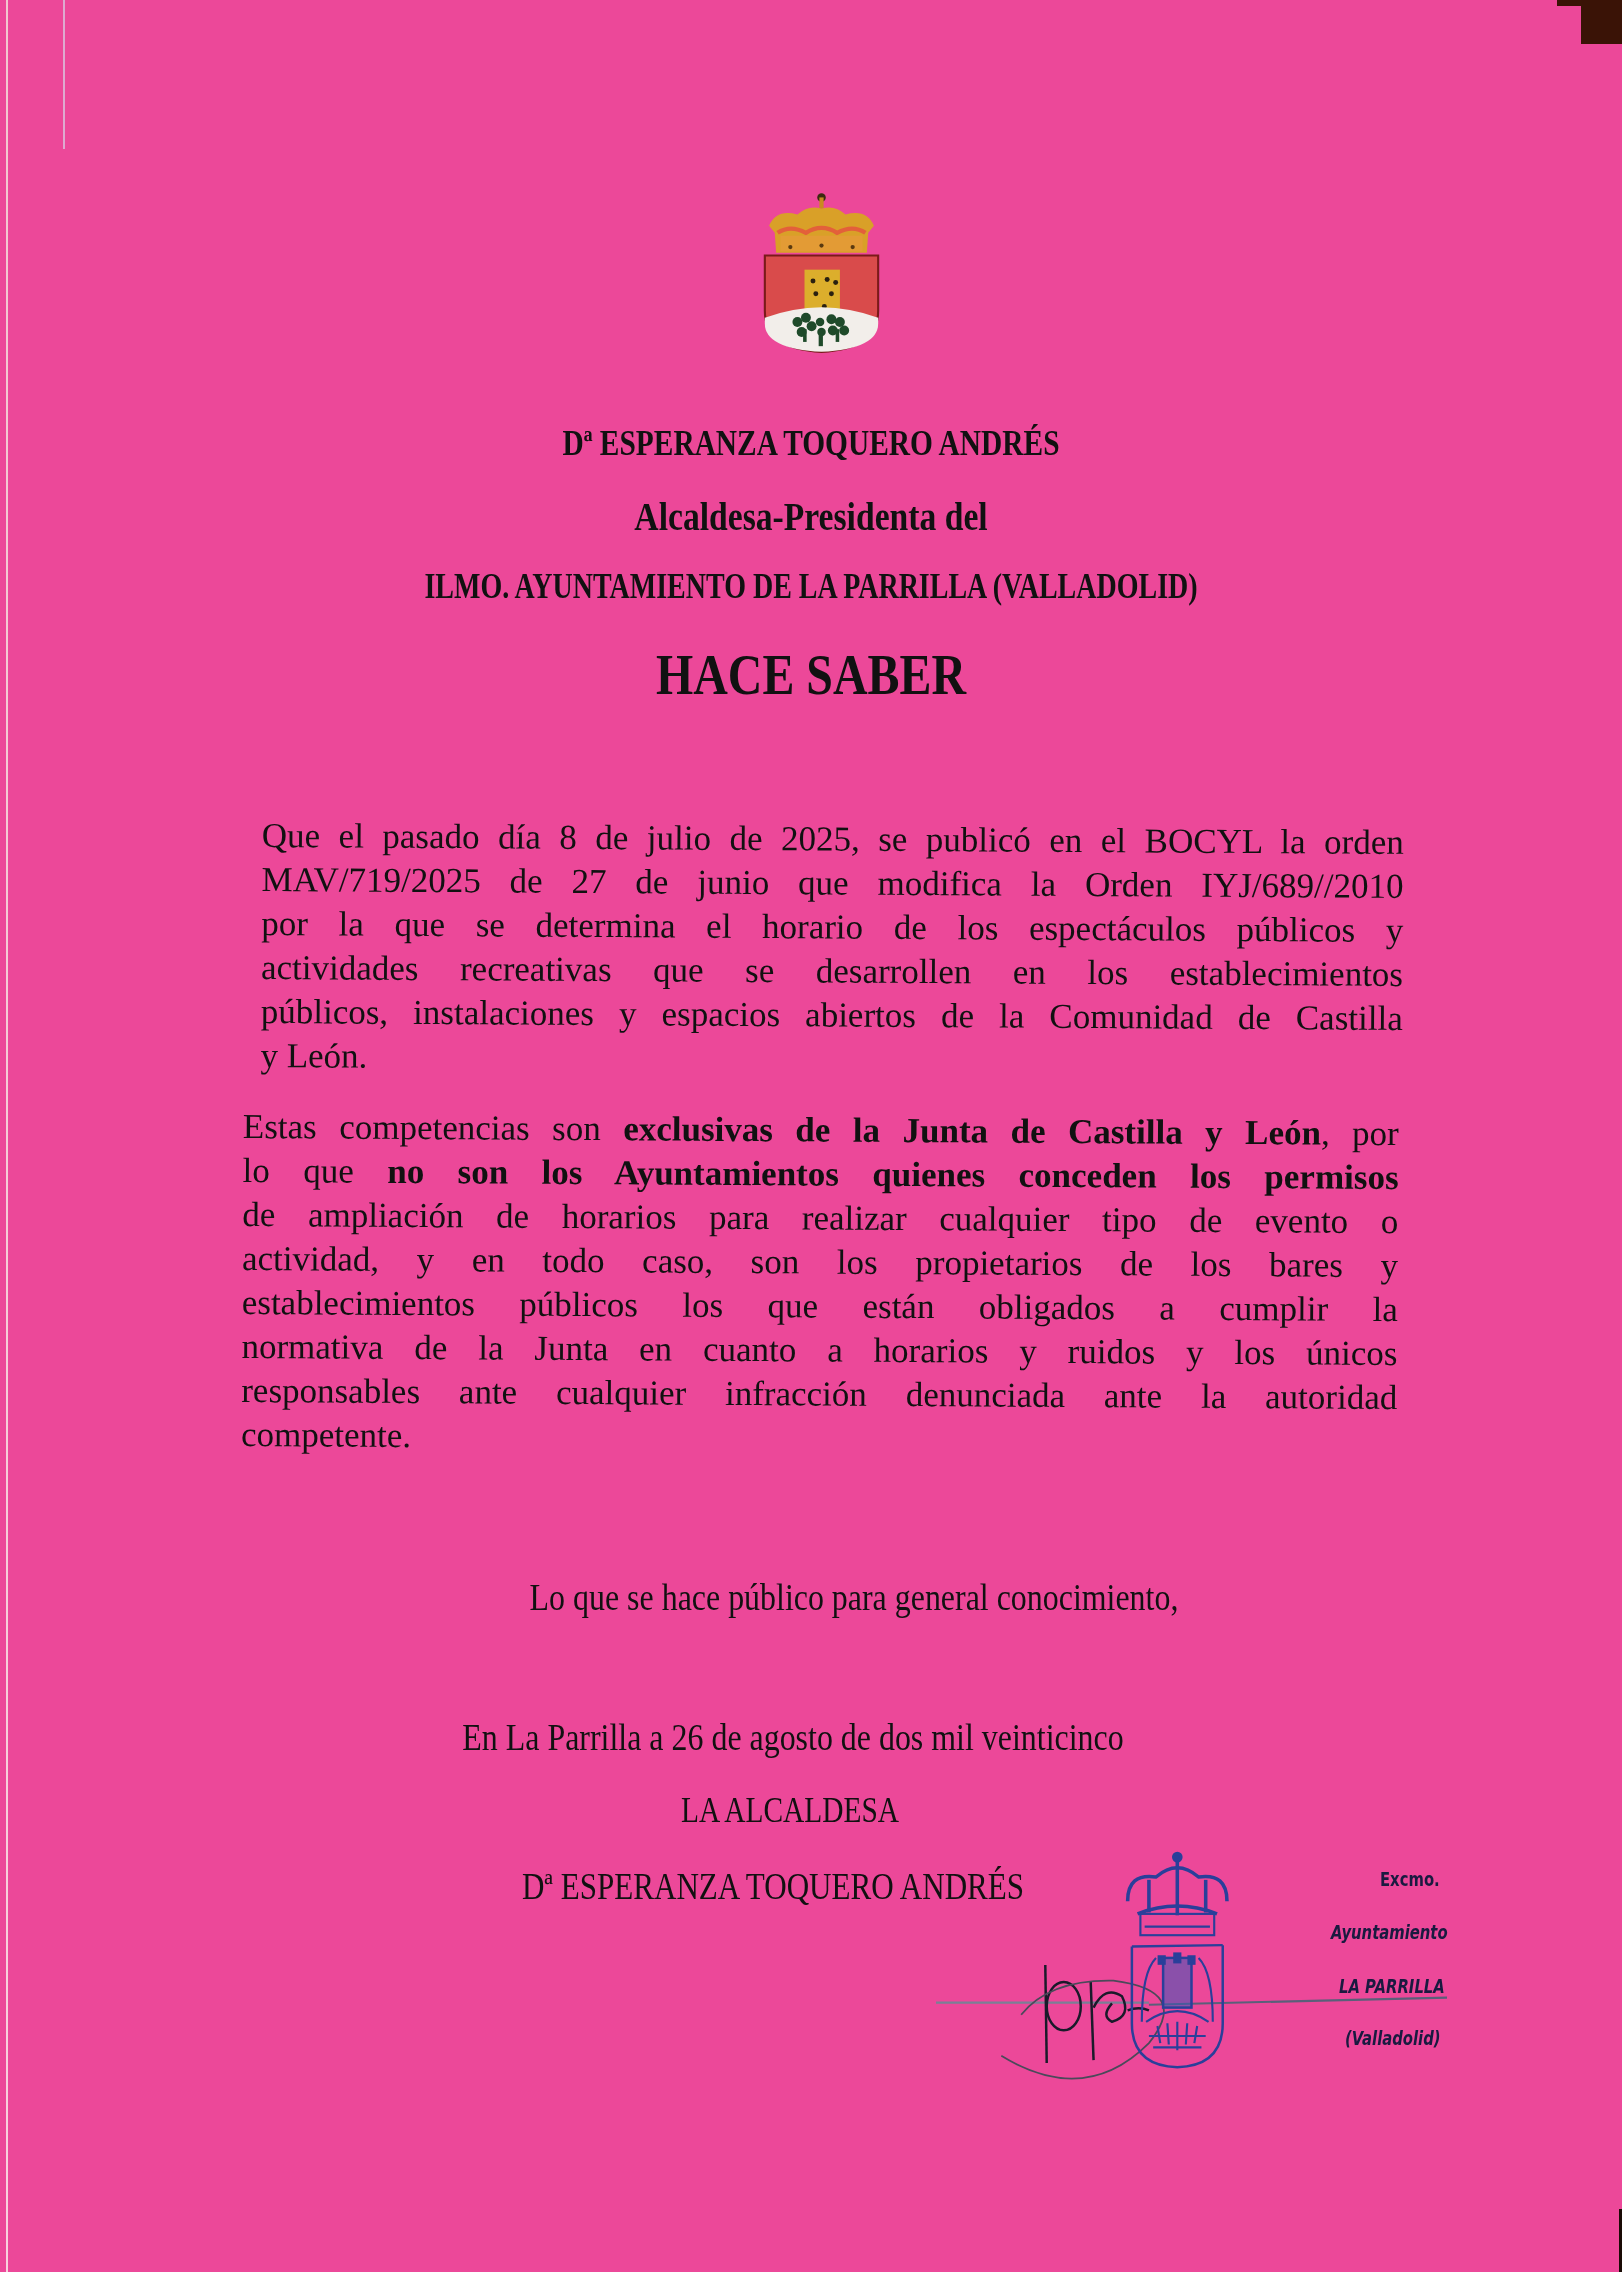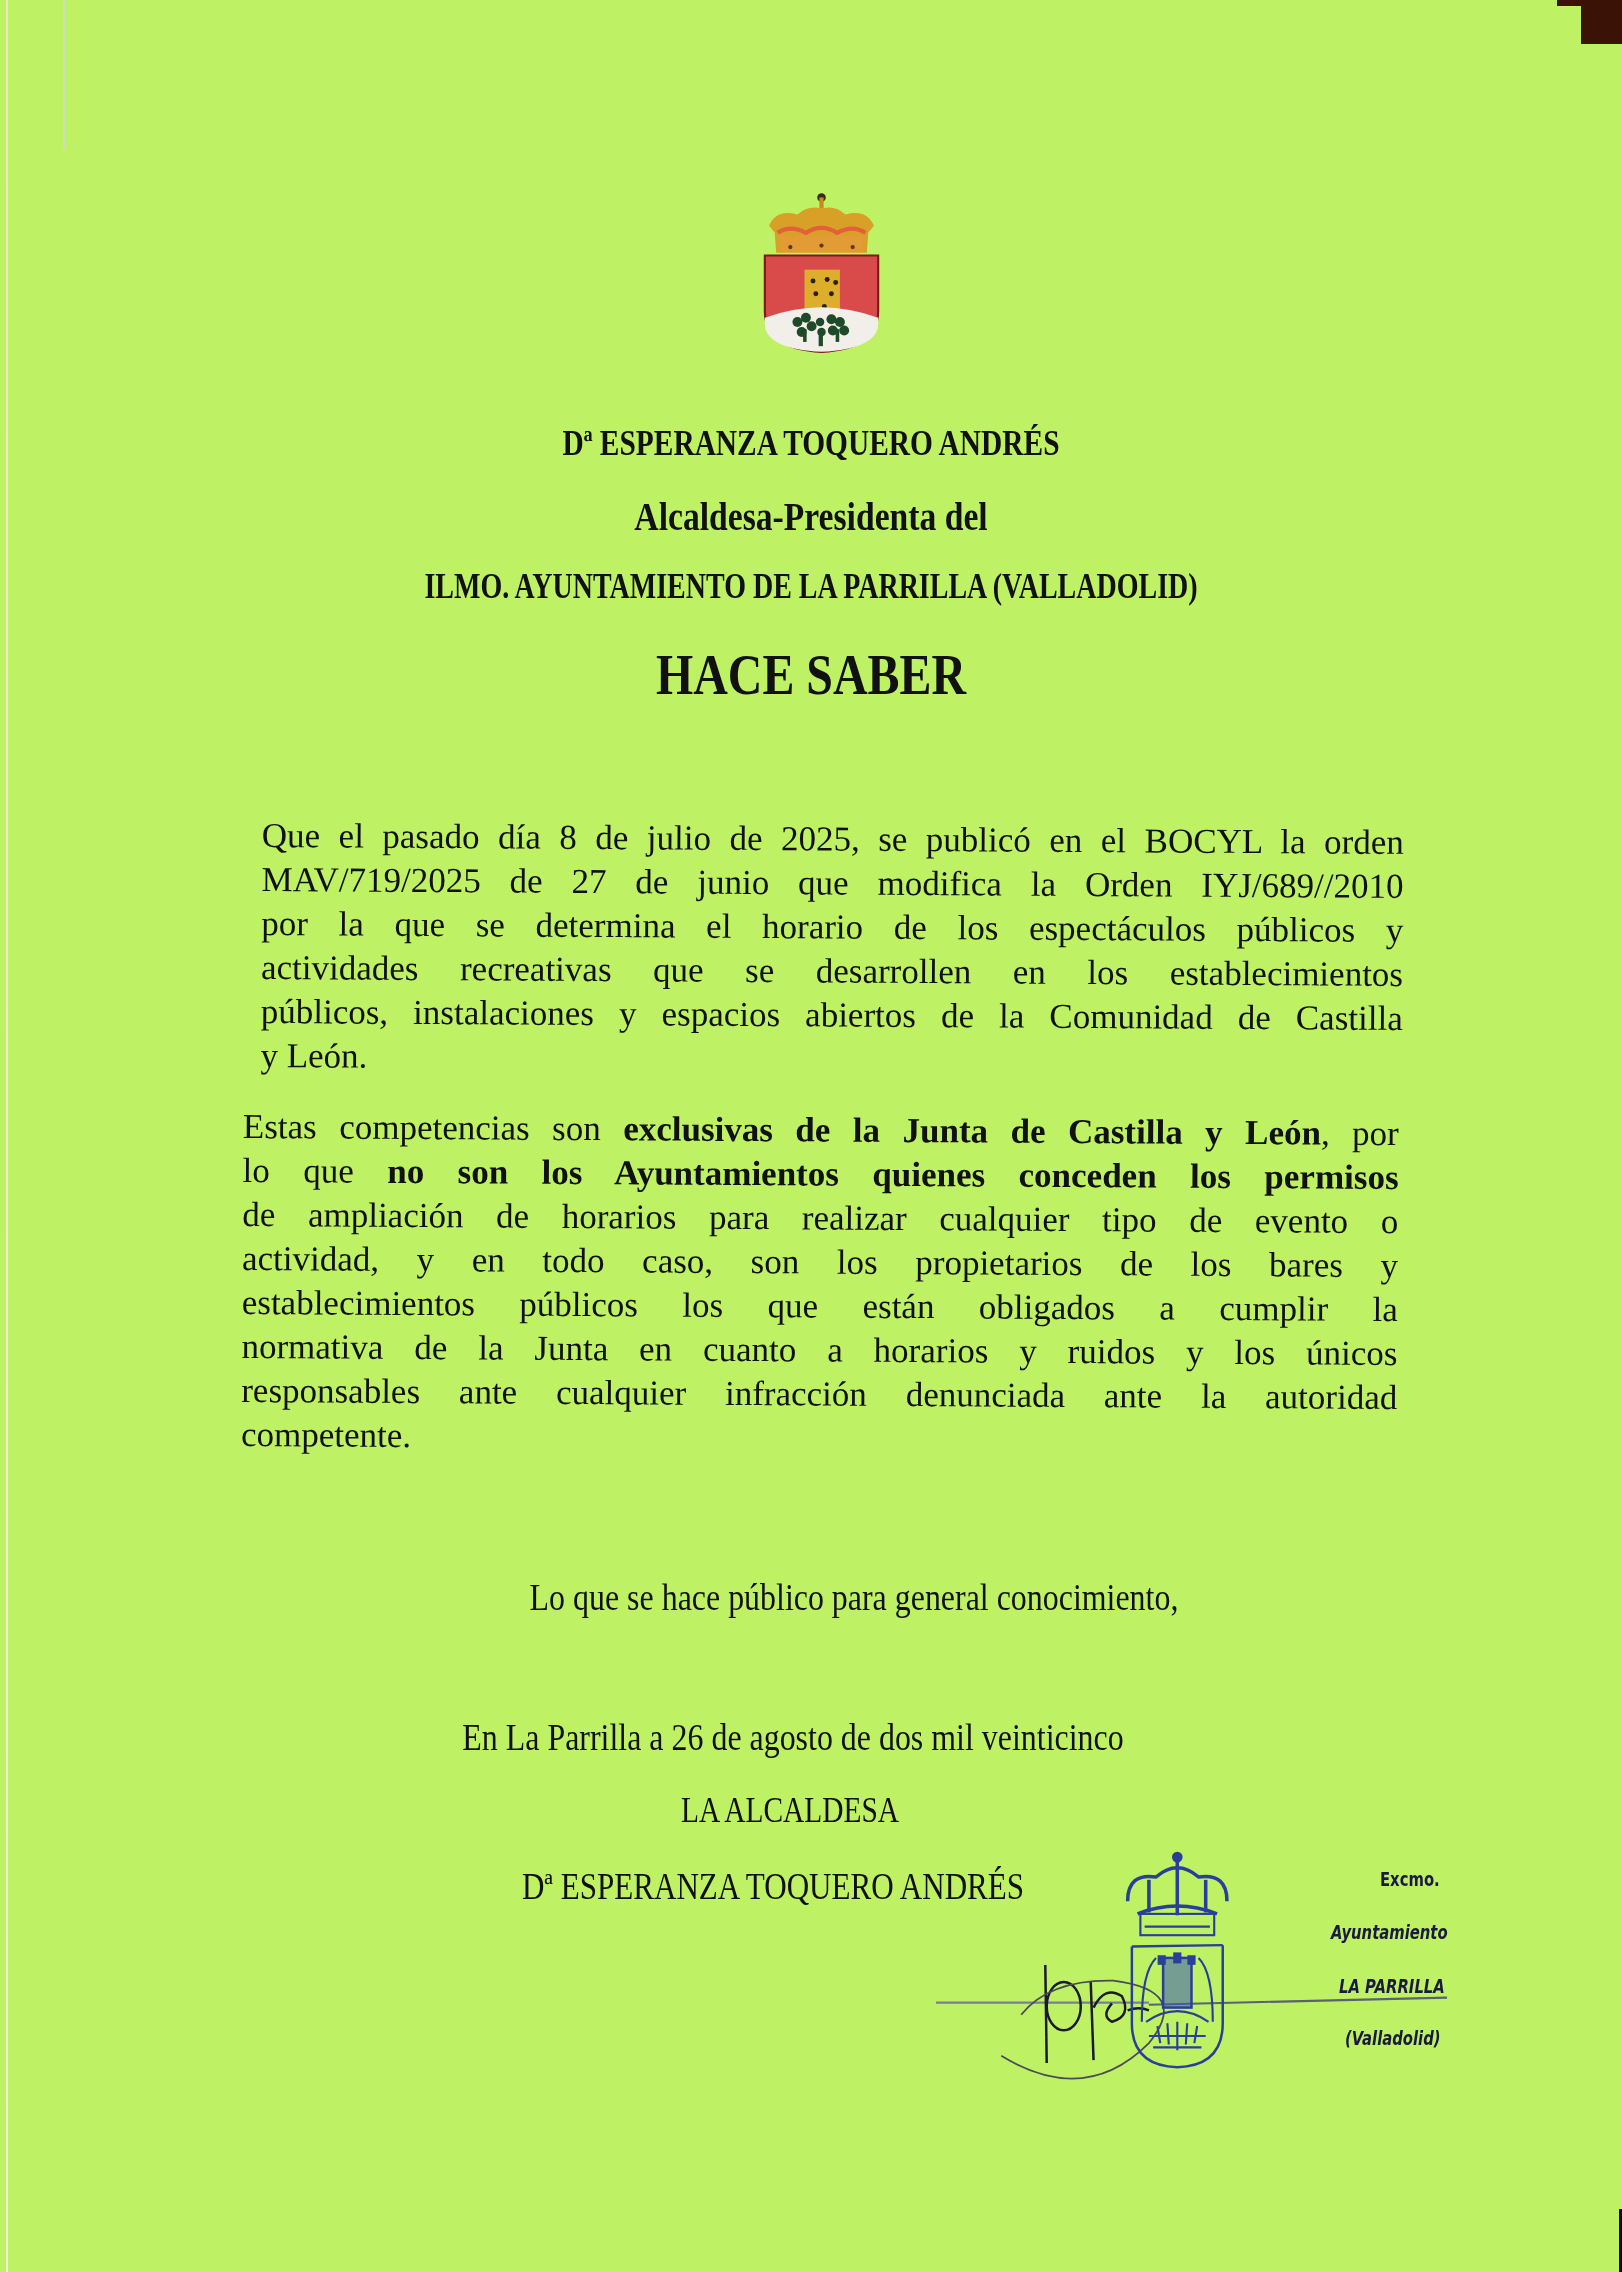--- a/index.html
+++ b/index.html
@@ -12,21 +12,21 @@
       height: 2273px;
       position: relative;
       overflow: hidden;
       font-family: "Liberation Serif", "DejaVu Serif", serif;
       color: #111111;
     }
     .page {
       position: absolute;
       left: 0; top: 0;
       width: 1622px; height: 2273px;
-      background: #bef264;
+      background: #ec4899;
     }
     
     .edge-line-left {
       position: absolute; left: 5.7px; top: 0; width: 2.1px; height: 2273px;
       background: linear-gradient(#f3e6dc, #fbf3ee);
       opacity: 0.8;
     }
     .edge-line-left2 {
       position: absolute; left: 63px; top: 0; width: 2.1px; height: 149px;
       background: #d9d3e6; opacity: 0.7;

